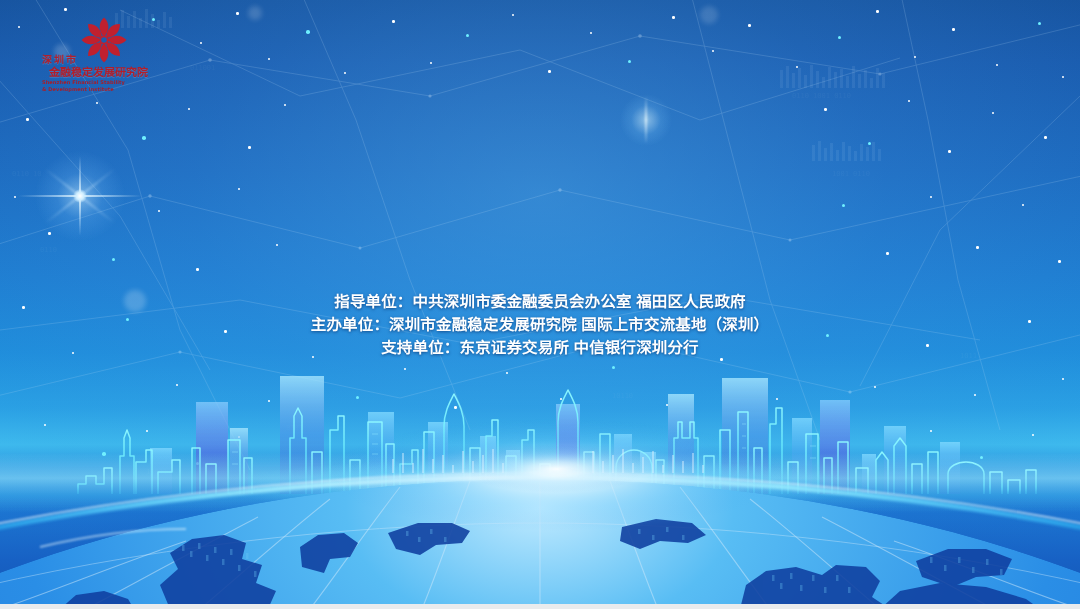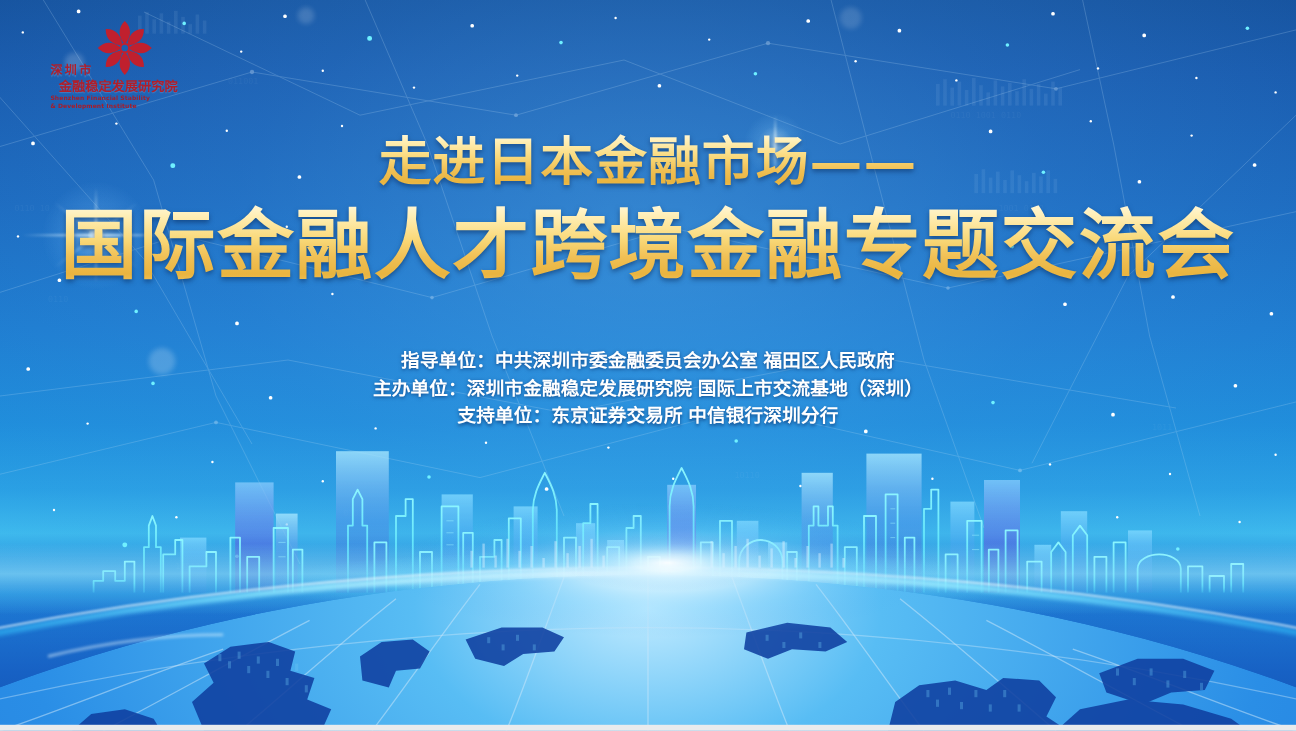--- a/index.html
+++ b/index.html
@@ -508,24 +508,20 @@
       </g>
     </svg>
     <div style="position:absolute;left:6px;top:40px;width:106px;">
       <div style="font-family:'DejaVu Sans','Liberation Sans',sans-serif;font-size:10px;line-height:12px;font-weight:700;color:#b01f2b;letter-spacing:2px;text-shadow:0 1px 1px rgba(255,255,255,0.18);">深圳市</div>
       <div style="font-family:'DejaVu Sans','Liberation Sans',sans-serif;font-size:11px;line-height:13px;font-weight:700;color:#b01f2b;letter-spacing:0px;text-shadow:0 1px 1px rgba(255,255,255,0.18);text-align:right;">金融稳定发展研究院</div>
       <div style="font-family:'DejaVu Sans','Liberation Sans',sans-serif;font-size:5px;line-height:6.5px;font-weight:700;color:#a81d29;letter-spacing:0.1px;">Shenzhen Financial Stability</div>
       <div style="font-family:'DejaVu Sans','Liberation Sans',sans-serif;font-size:5px;line-height:6.5px;font-weight:700;color:#a81d29;letter-spacing:0.1px;">&amp; Development Institute</div>
     </div>
   </div>
 
-  <div class="title-block">
-    <div class="title-line1">走进日本金融市场——</div>
-    <div class="title-line2">国际金融人才跨境金融专题交流会</div>
-  </div>
 
   <div class="orgs">
     <div class="org-row">指导单位：中共深圳市委金融委员会办公室  福田区人民政府</div>
     <div class="org-row">主办单位：深圳市金融稳定发展研究院   国际上市交流基地（深圳）</div>
     <div class="org-row">支持单位：东京证券交易所   中信银行深圳分行</div>
   </div>
 
   <svg class="skyline" width="1080" height="130" viewBox="0 0 1080 130" preserveAspectRatio="none">
     <defs>
       <linearGradient id="bargrad" x1="0" y1="0" x2="0" y2="1">

